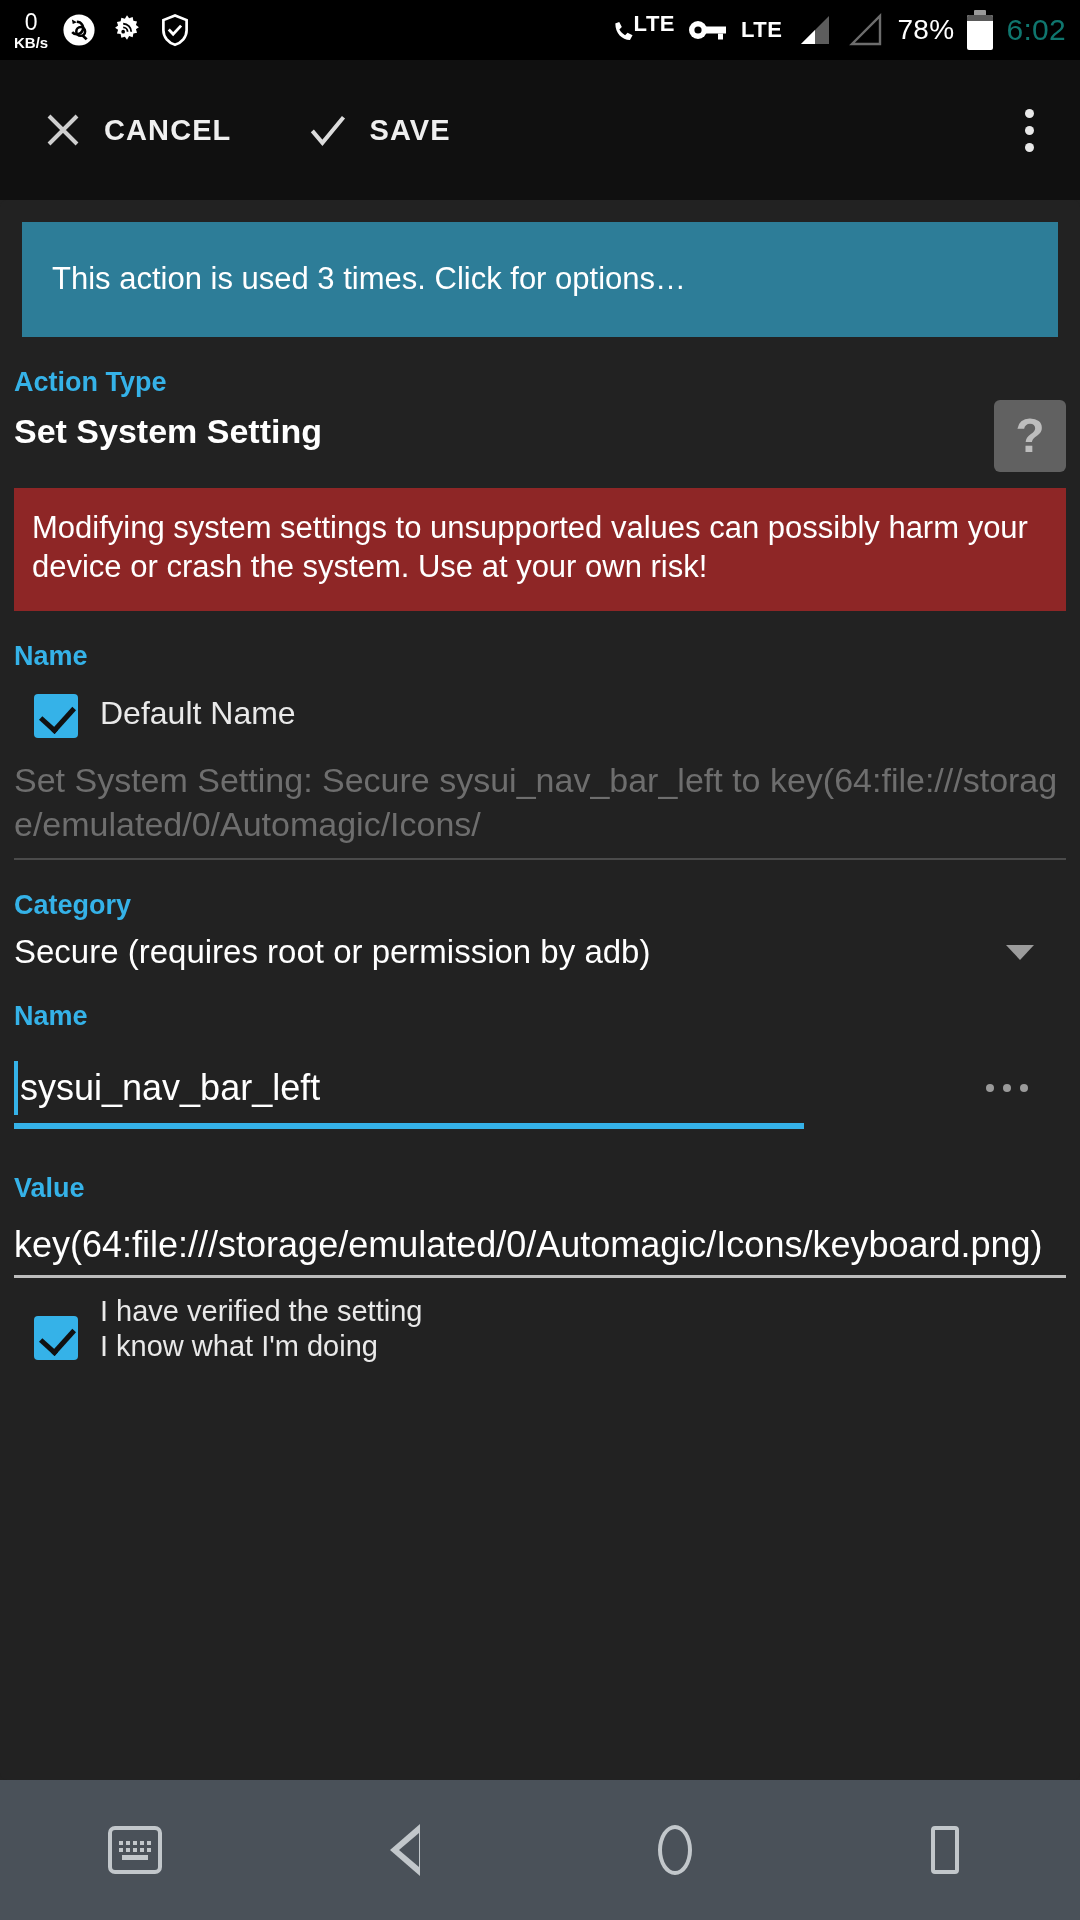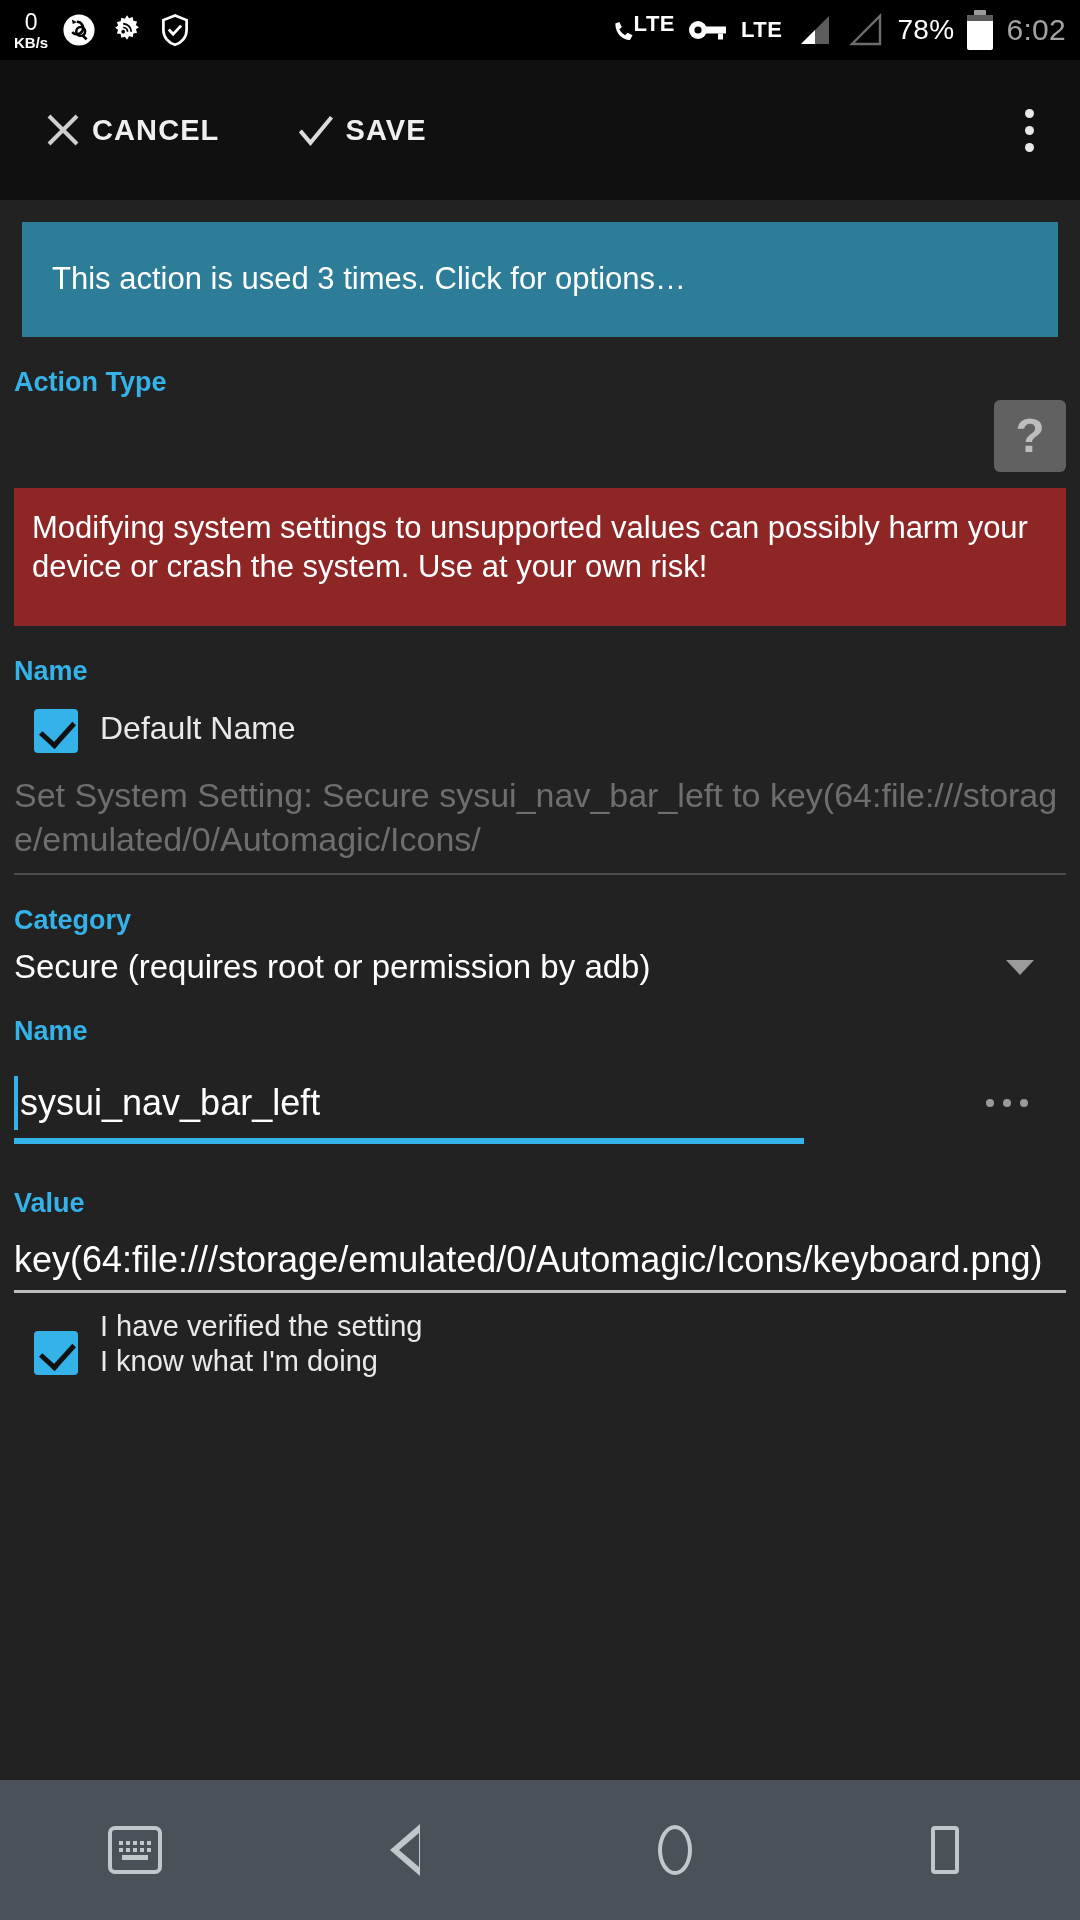--- a/index.html
+++ b/index.html
@@ -19,33 +19,33 @@
   .sb-left{ display:flex; align-items:center; gap:14px; }
   .sb-right{ display:flex; align-items:center; gap:13px; margin-left:auto;text-decoration:underline; }
   .netspeed{ display:flex; flex-direction:column; align-items:center;
              line-height:1; color:#fff; }
   .netspeed .n{ font-size:23px; font-weight:400; }
   .netspeed .u{ font-size:15px; font-weight:700; margin-top:1px; }
   .sb-ico{ width:34px; height:34px; display:block; }
   .lte-call{ display:flex; align-items:flex-start; }
   .sb-text{ color:#fff; font-size:22px; font-weight:700; letter-spacing:.5px; }
   .pct{ color:#fff; font-size:28px; font-weight:400; letter-spacing:.3px; }
-  .clock{ color:#a3a3a3; font-size:30px; font-weight:400; letter-spacing:.3px; }
+  .clock{ color:#0f766e; font-size:30px; font-weight:400; letter-spacing:.3px; }
   .battery{ width:26px; height:40px; position:relative; }
   .battery .cap{ position:absolute; left:7px; top:0; width:12px; height:6px;
                  background:#9a9a9a; border-radius:1px 1px 0 0;}
   .battery .body{ position:absolute; left:0; top:5px; width:26px; height:35px;
                   background:#fff; border-radius:2px; overflow:hidden;}
   .battery .body .empty{ position:absolute; top:0; left:0; right:0;
                          height:18%; background:#5a5a5a;}
 
   
   .appbar{ height:140px; background:#101010; display:flex; align-items:center;
            padding:0 24px; }
-  .ab-btn{ display:flex; align-items:center; gap:8px; padding:16px 18px;
+  .ab-btn{ display:flex; align-items:center; gap:20px; padding:16px 18px;
            height:100%; }
   .ab-label{ color:#efefef; font-size:29px; font-weight:700;
              letter-spacing:1.1px; }
   .overflow{ margin-left:auto; display:flex; flex-direction:column; gap:8px;
              padding:14px 22px; }
   .overflow i{ width:9px; height:9px; border-radius:50%; background:#e8e8e8;
                display:block; }
 
   
   .content{ position:absolute; top:200px; left:0; right:0; bottom:140px;
@@ -54,21 +54,21 @@
            font-size:31px; padding:38px 30px; line-height:1.25; }
   .pad{ padding:0 14px; }
   .sec-label{ color:#35b2e8; font-size:27px; font-weight:700; margin-top:30px; }
   .row{ display:flex; align-items:flex-start; }
   .value-big{ color:#ffffff; font-size:34px; font-weight:700; margin-top:14px; }
   .help-btn{ width:72px; height:72px; background:#616161; border-radius:6px;
              display:flex; align-items:center; justify-content:center;
              color:#bdbdbd; font-size:48px; font-weight:700; margin-left:auto;
              margin-top:2px; }
   .warn{ background:#8e2626; color:#fff; font-size:31px; line-height:1.28;
-         padding:20px 18px 39px 18px; margin-top:16px; }
+         padding:20px 18px 24px 18px; margin-top:16px; }
 
   .cbrow{ display:flex; align-items:center; gap:22px; margin-top:16px;padding-left:20px; }
   .cbox{ width:44px; height:44px; background:#35b2e8; border-radius:4px;
          position:relative; flex:none; margin-top:6px; }
   .cbox::after{ content:""; position:absolute; left:13px; top:5px;
                 width:16px; height:27px; border:5px solid #111;
                 border-top:0; border-left:0; transform:rotate(42deg); }
   .cb-label{ color:#e9e9e9; font-size:32px; line-height:1.22; }
   .cb-label.small{ font-size:29px; }
 
@@ -202,20 +202,21 @@
 
   <div class="content">
 
     <div class="banner">
       <span>This action is used 3 times. Click for options…</span>
     </div>
 
     <div class="pad">
       <div class="sec-label">Action Type</div>
       <div class="row">
+        <div class="value-big">Set System Setting</div>
         <div class="help-btn">
           <span>?</span>
         </div>
       </div>
 
       <div class="warn">
         <span>Modifying system settings to unsupported values can possibly harm your device or crash the system. Use at your own risk!</span>
       </div>
 
       <div class="sec-label">Name</div>

